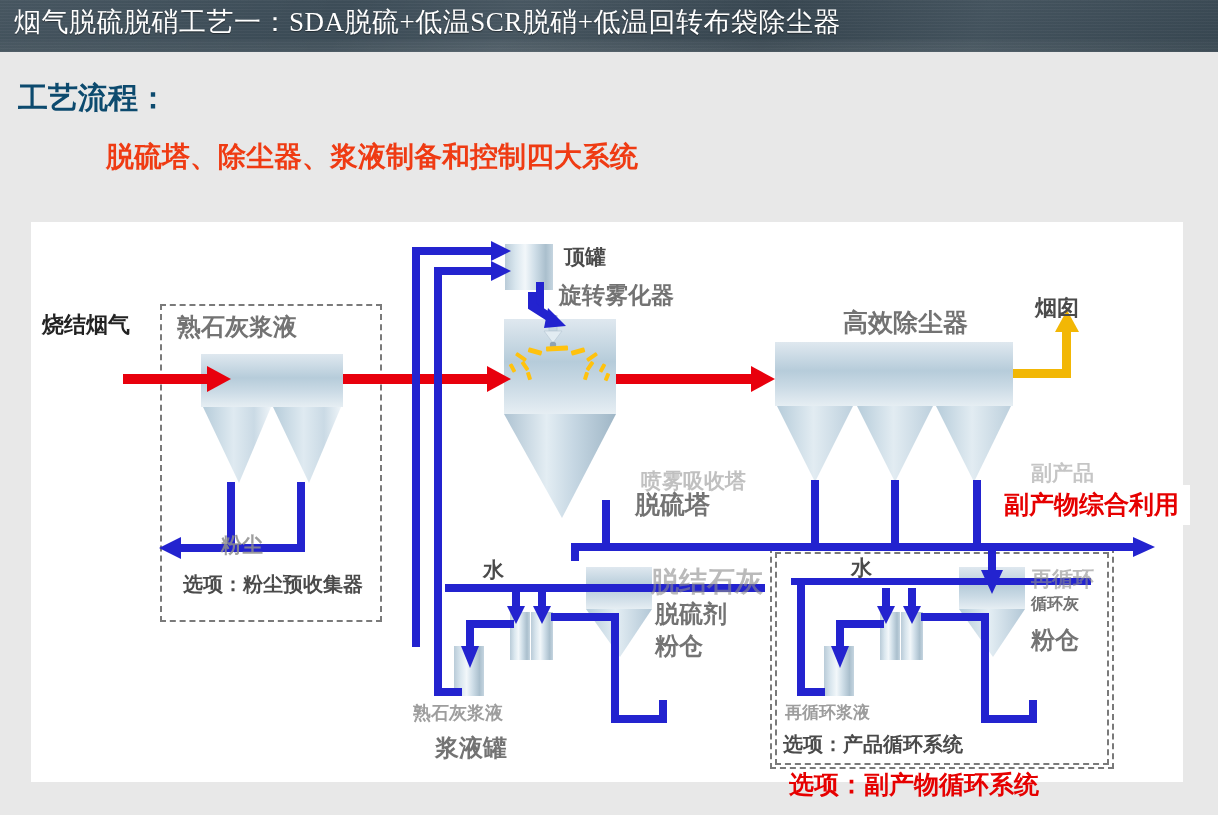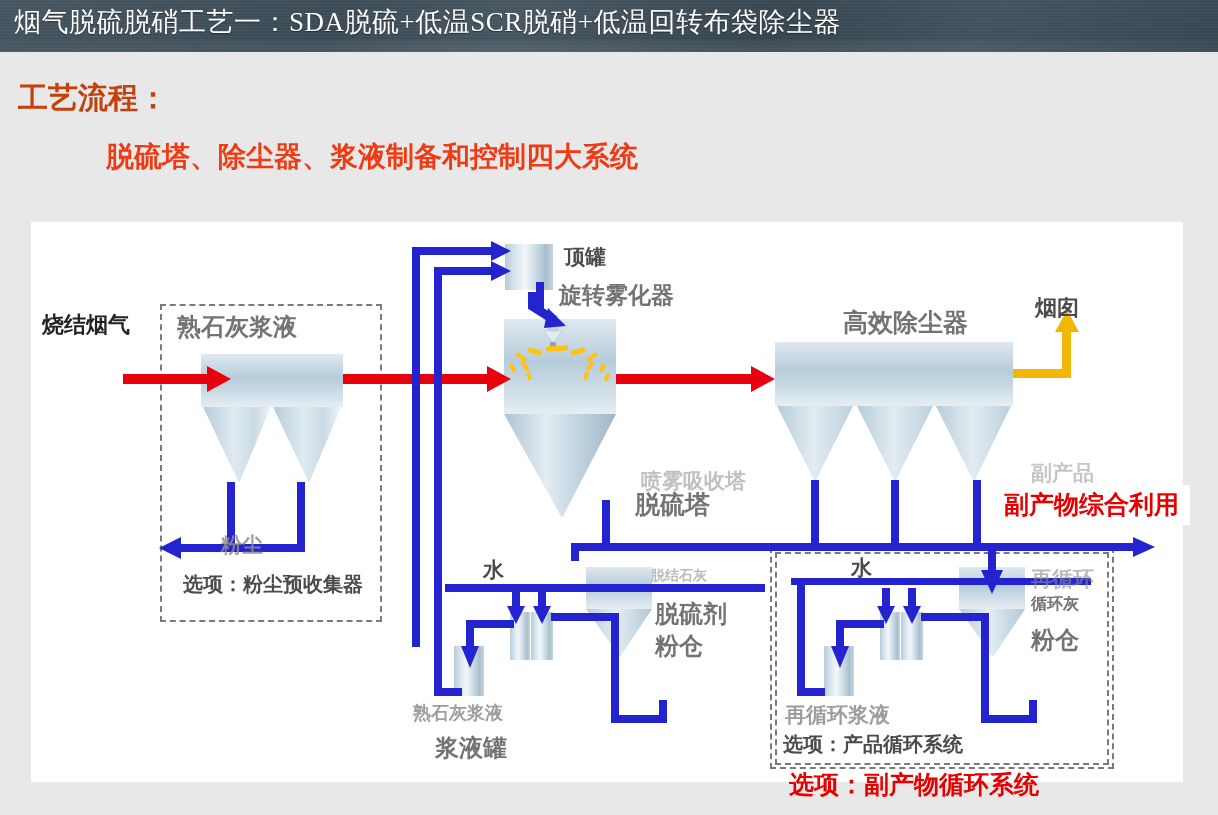--- a/index.html
+++ b/index.html
@@ -25,21 +25,21 @@
   #title-text{
     position:absolute;left:14px;top:4px;
     color:#ffffff;font-size:27px;letter-spacing:.5px;
     font-family:"Liberation Serif","DejaVu Serif",serif;
     text-shadow:0 1px 1px rgba(0,0,0,.45);
     white-space:nowrap;
   }
   
   #heading1{
     position:absolute;left:18px;top:78px;
-    color:#c2410c;font-size:30px;font-weight:bold;white-space:nowrap;
+    color:#0c4a6e;font-size:30px;font-weight:bold;white-space:nowrap;
   }
   #heading2{
     position:absolute;left:106px;top:138px;
     color:#ef3b13;font-size:28px;font-weight:bold;white-space:nowrap;
   }
   
   #panel{
     position:absolute;left:31px;top:222px;width:1152px;height:560px;
     background:#ffffff;overflow:visible;
   }
@@ -303,26 +303,26 @@
   <div class="lbl lbl-faded" style="left:1000px;top:240px;font-size:21px;opacity:.5;">副产品</div>
 
   <div class="lbl lbl-grey" style="left:452px;top:338px;font-size:21px;">水</div>
 
   <div class="lbl lbl-grey" style="left:820px;top:336px;font-size:21px;">水</div>
 
   <div class="lbl lbl-faded" style="left:382px;top:482px;font-size:18px;">熟石灰浆液</div>
 
   <div class="lbl lbl-blue" style="left:404px;top:514px;font-size:24px;">浆液罐</div>
 
-  <div class="lbl lbl-faded" style="left:620px;top:346px;font-size:14px;opacity:.6;">脱结石灰</div>
+  <div class="lbl lbl-faded" style="left:620px;top:346px;font-size:28px;opacity:.6;">脱结石灰</div>
 
   <div class="lbl lbl-blue" style="left:624px;top:380px;font-size:24px;">脱硫剂</div>
   <div class="lbl lbl-blue" style="left:624px;top:412px;font-size:24px;">粉仓</div>
 
-  <div class="lbl lbl-faded" style="left:754px;top:482px;font-size:21px;">再循环浆液</div>
+  <div class="lbl lbl-faded" style="left:754px;top:482px;font-size:17px;">再循环浆液</div>
 
   <div class="lbl lbl-grey" style="left:752px;top:512px;font-size:20px;">选项：产品循环系统</div>
 
   <div class="lbl lbl-faded" style="left:1000px;top:346px;font-size:21px;opacity:.6;">再循环</div>
 
   <div class="lbl lbl-blue" style="left:1000px;top:374px;font-size:16px;">循环灰</div>
   <div class="lbl lbl-blue" style="left:1000px;top:406px;font-size:24px;">粉仓</div>
 
 </div>
 

